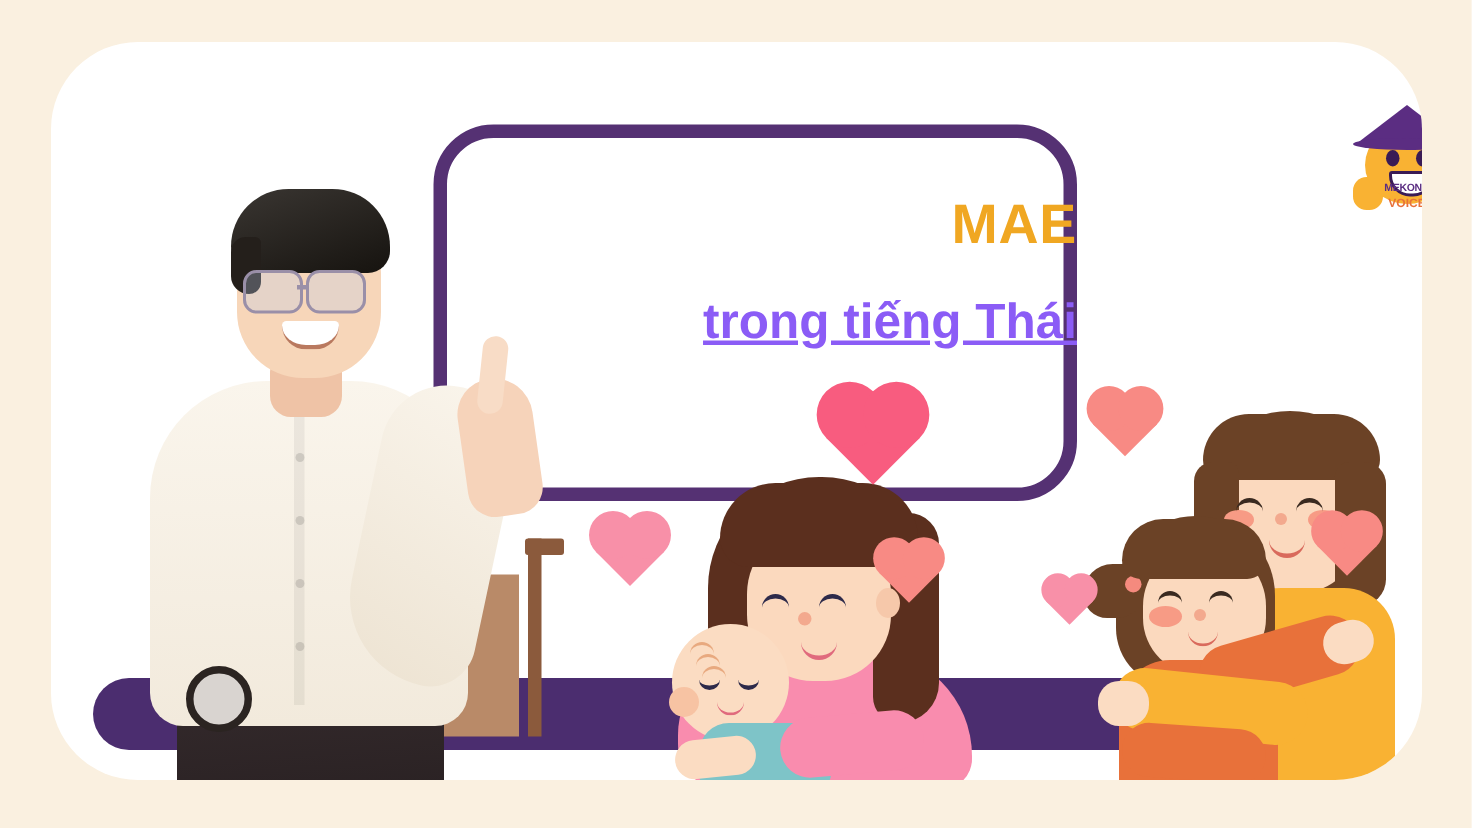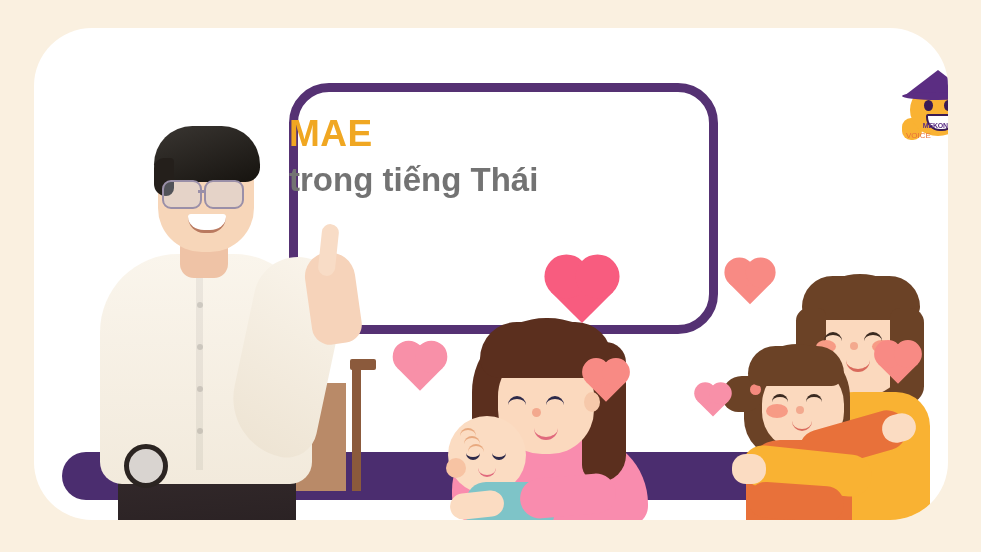--- a/index.html
+++ b/index.html
@@ -51,36 +51,37 @@
     border: 9px solid #553173;
     border-radius: 40px;
     background: transparent;
     box-sizing: border-box;
   }
   #bubble-text {
     position: absolute;
     left: 0;
     top: 0;
     width: 429px;
-    text-align: left;
-    padding-top: 30px;
+    text-align: right;
+    padding-top: 46px;
     box-sizing: border-box;
     line-height: 1.12;
   }
   .line-mae {
     font-size: 37px;
     font-weight: bold;
     color: #F0A722;
     letter-spacing: 0.5px;
   }
   .line-sub {
     font-size: 33px;
     font-weight: bold;
-    color: #737373;
-    margin-top: 8px;
+    color: #8b5cf6;
+    margin-top: 26px;
+    text-decoration: underline;
   }
   .line-q {
     font-size: 33px;
     font-weight: bold;
     color: #553173;
     margin-top: 2px;
   }
   
   #board-tan {
     position: absolute;
@@ -425,21 +426,21 @@
     background: #F9B233; border-radius: 9px;
   }
   #logo-thumb-l { left: 2px; }
   #logo-text {
     position: absolute; left: 6px; top: 56px; width: 64px;
     text-align: center; font-size: 7px; font-weight: bold;
     color: #5B2D82; letter-spacing: -0.2px;
   }
   #logo-text2 {
     position: absolute; left: 6px; top: 65px; width: 64px;
-    font-size: 8px; font-weight: normal;
+    text-align: center; font-size: 8px; font-weight: bold;
     color: #E8713A;
   }
 </style>
 </head>
 <body>
 
 <div id="stage">
 
   <div id="card">
 

